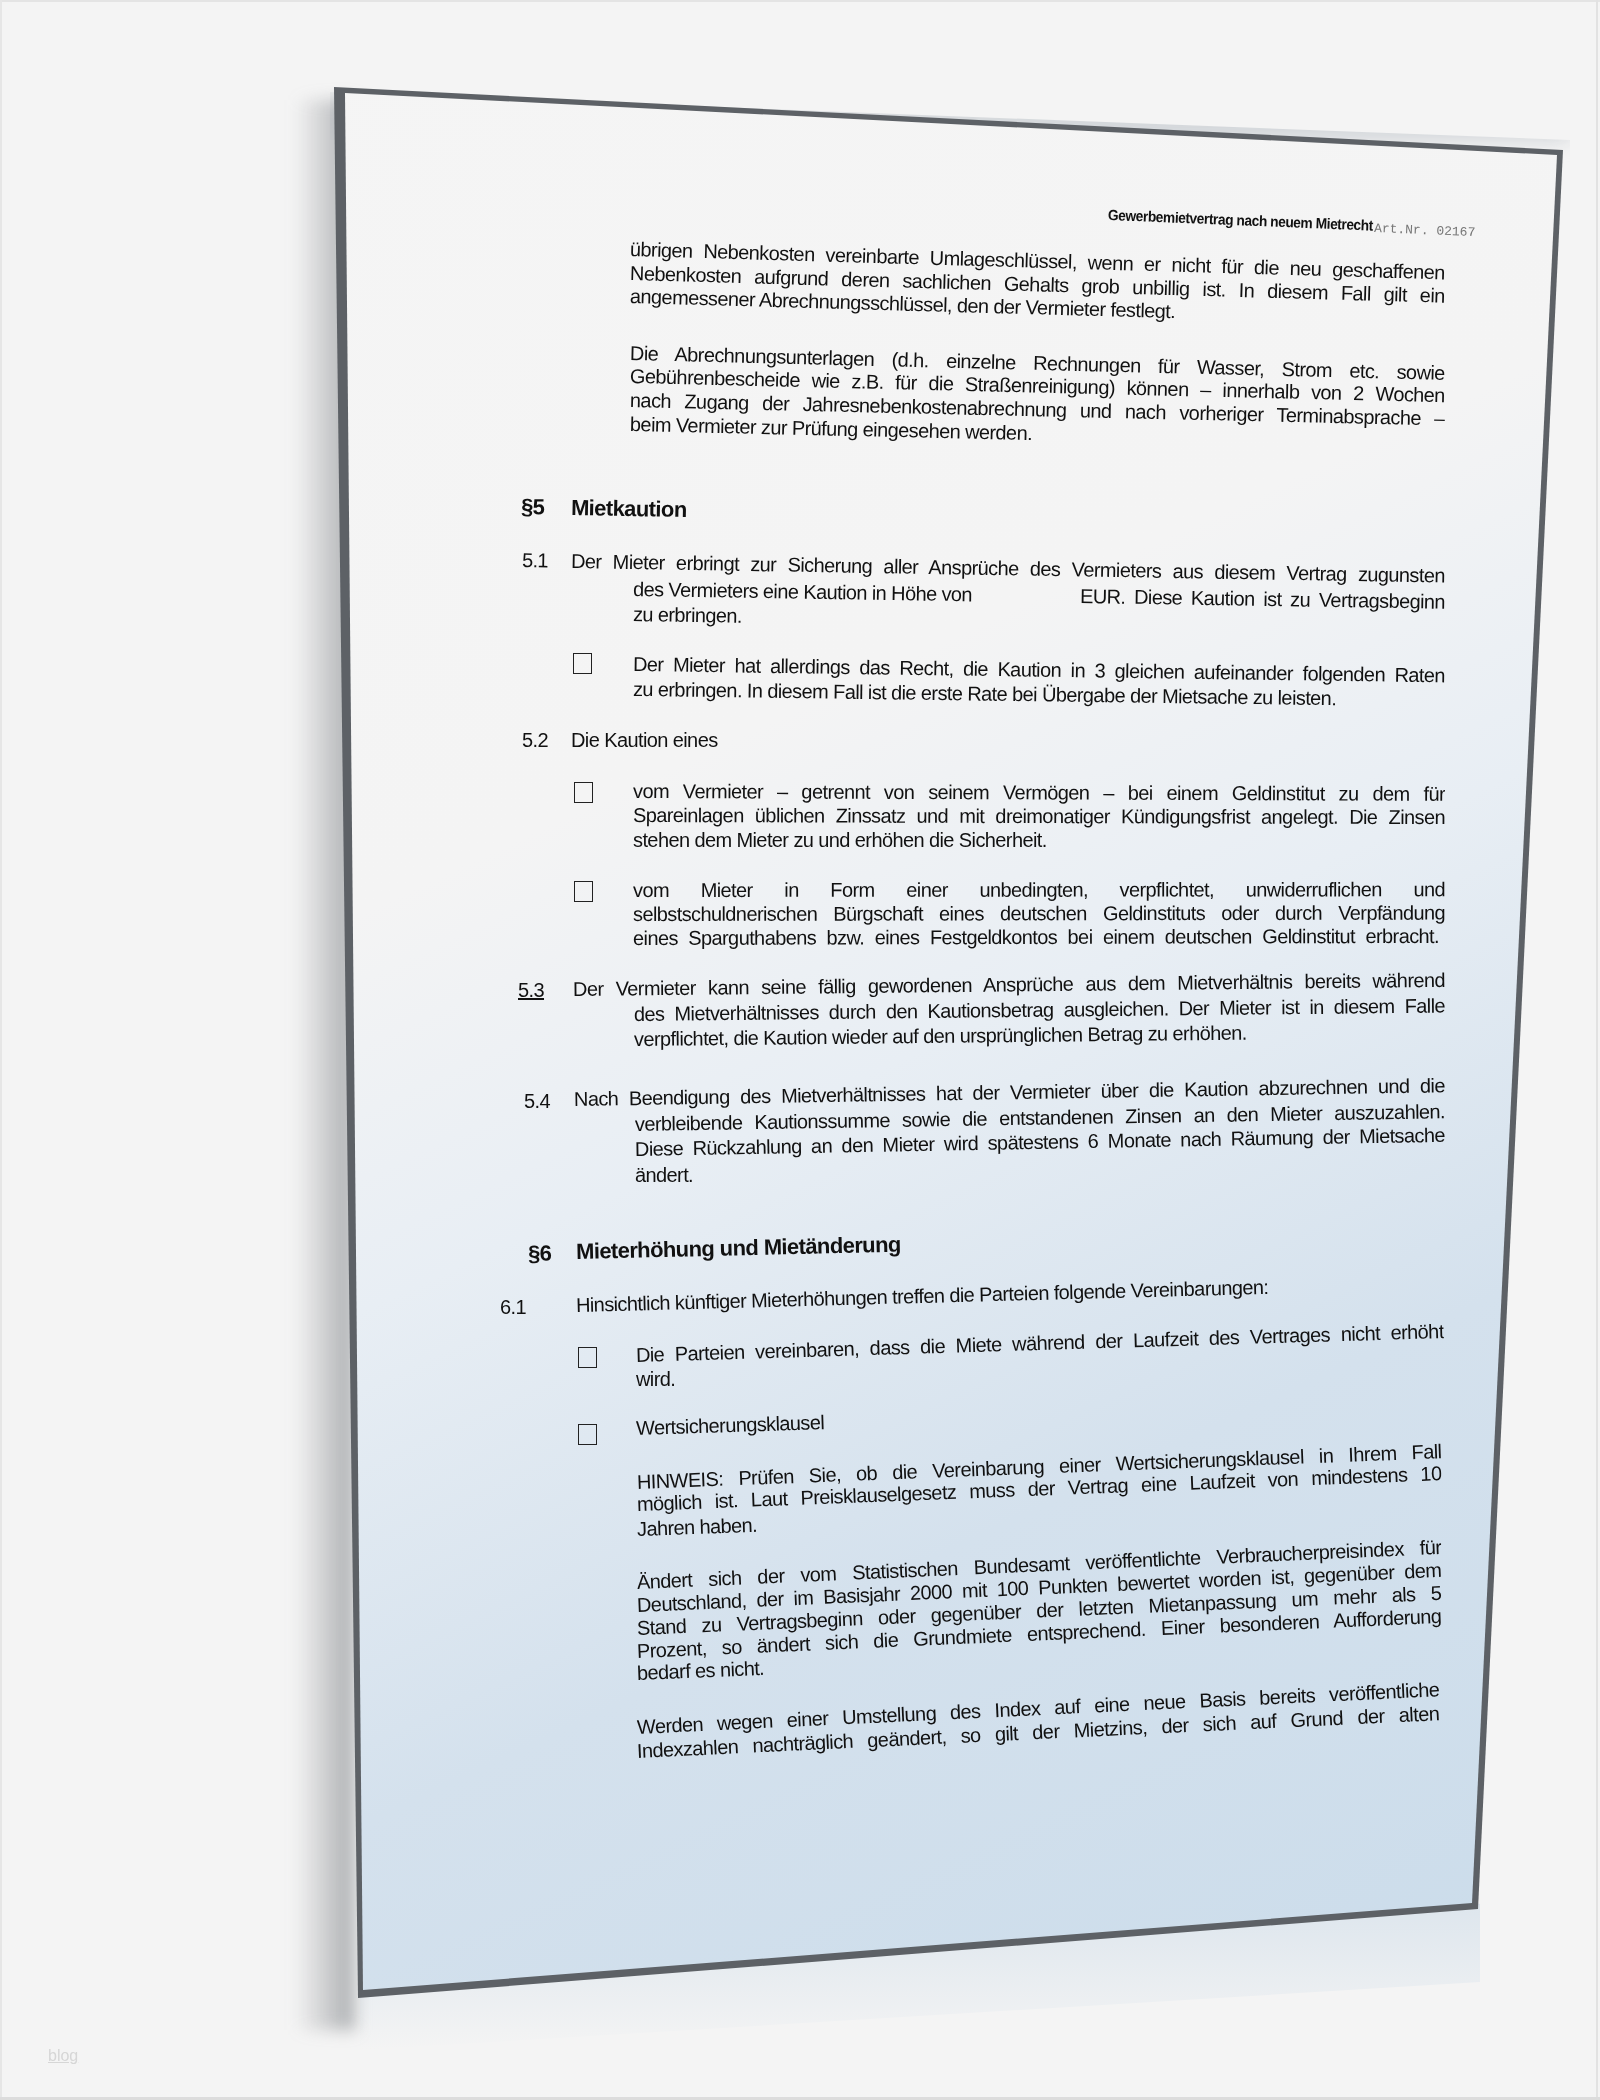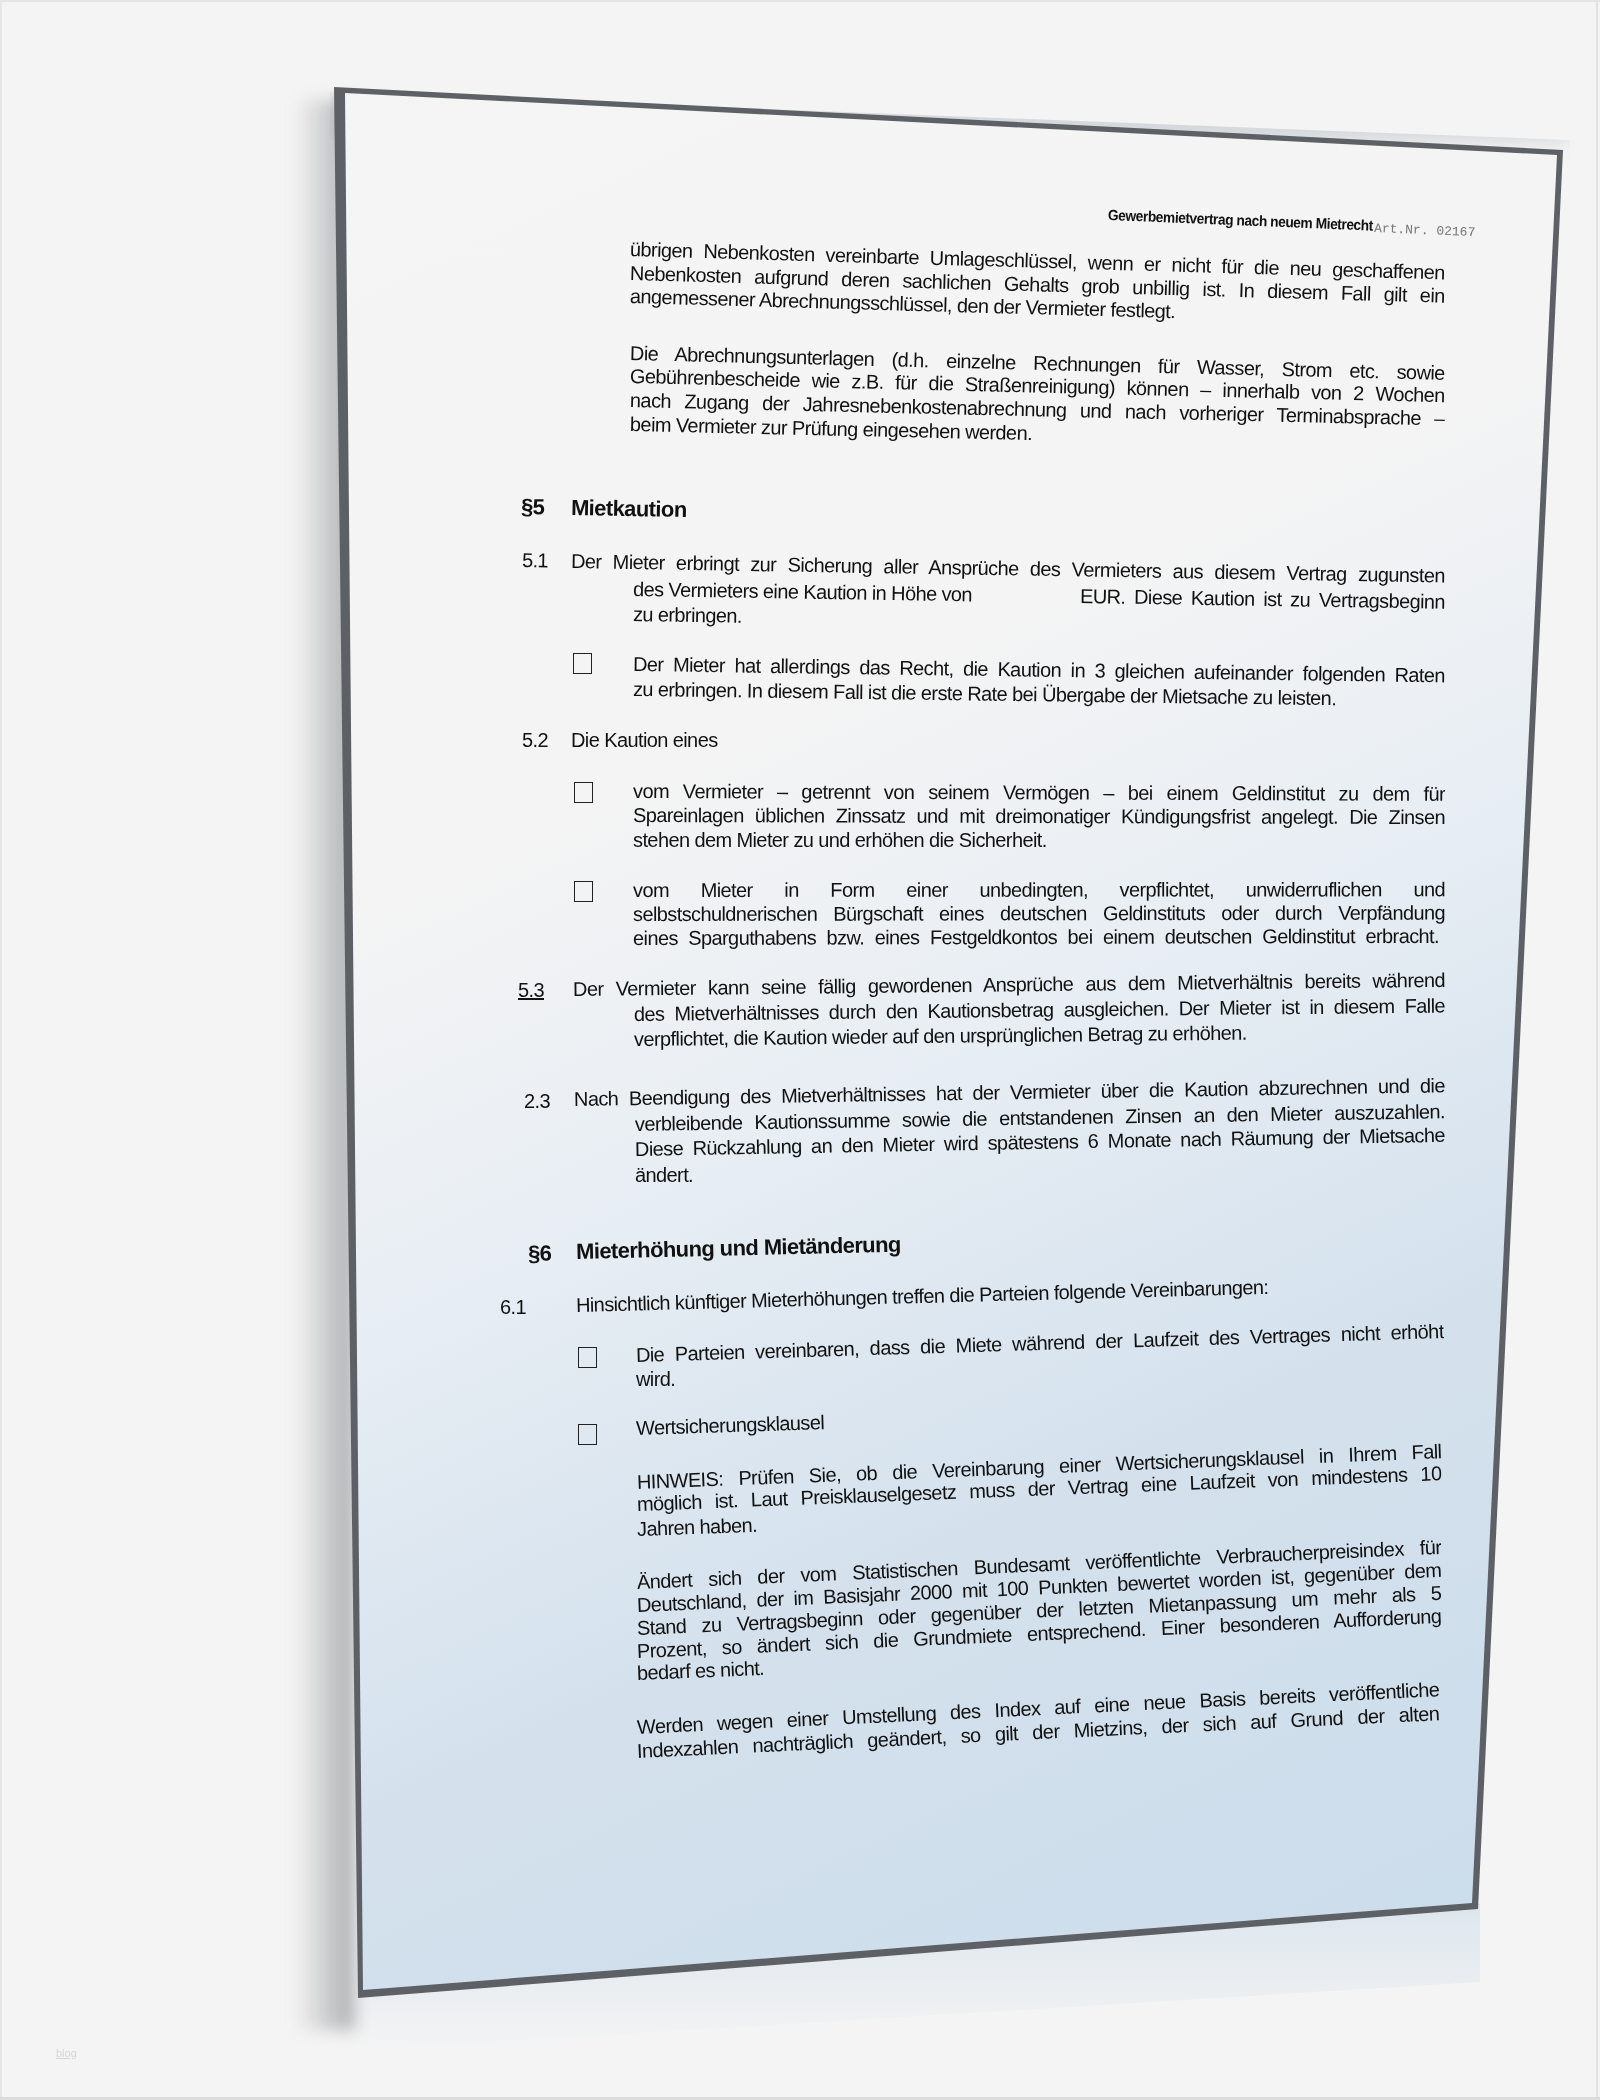--- a/index.html
+++ b/index.html
@@ -48,21 +48,21 @@
   }
   .just { text-align: justify; text-align-last: justify; white-space: normal; overflow: hidden; height: 23px; }
   .cond { font-stretch: condensed; letter-spacing: -0.6px; }
   .hdr { font-weight: bold; font-size: 15px; letter-spacing: -0.5px; }
   .art { font-family: "Liberation Mono", monospace; font-size: 13px; color: #777; }
   .sec { font-weight: bold; font-size: 22px; }
   .num { font-size: 20px; }
   .cb {
     position: absolute; width: 17px; height: 19px; border: 1.6px solid #222; background: transparent;
   }
-  .watermark { position: absolute; left: 56px; top: 2047px; font-size: 11px; color: #d6d6d6; text-decoration: underline; }
+  .watermark { position: absolute; left: 48px; top: 2047px; font-size: 16px; color: #d6d6d6; text-decoration: underline; }
 </style>
 </head>
 <body>
 
 <div class="frame-top"></div>
 <div class="frame-left"></div>
 <div class="frame-right"></div>
 <div class="frame-bottom"></div>
 
 <div class="shadow-left"></div>
@@ -114,21 +114,21 @@
     <div class="cb" style="left:574px; top:881px;"></div>
     <div class="ln just cond" style="left:633px; top:879px; width:812px; transform: rotate(-0.05deg);">vom Mieter in Form einer unbedingten, verpflichtet, unwiderruflichen und</div>
     <div class="ln just cond" style="left:633px; top:903px; width:812px; transform: rotate(-0.1deg);">selbstschuldnerischen Bürgschaft eines deutschen Geldinstituts oder durch Verpfändung</div>
     <div class="ln just cond" style="left:633px; top:927px; width:806px; transform: rotate(-0.15deg);">eines Sparguthabens bzw. eines Festgeldkontos bei einem deutschen Geldinstitut erbracht.</div>
 
     <div class="ln num cond" style="left:518px; top:979px;text-decoration:underline;">5.3</div>
     <div class="ln just cond" style="left:573px; top:978px; width:872px; transform: rotate(-0.6deg);">Der Vermieter kann seine fällig gewordenen Ansprüche aus dem Mietverhältnis bereits während</div>
     <div class="ln just cond" style="left:634px; top:1003px; width:811px; transform: rotate(-0.6deg);">des Mietverhältnisses durch den Kautionsbetrag ausgleichen. Der Mieter ist in diesem Falle</div>
     <div class="ln cond" style="left:634px; top:1028px; transform: rotate(-0.6deg);">verpflichtet, die Kaution wieder auf den ursprünglichen Betrag zu erhöhen.</div>
 
-    <div class="ln num cond" style="left:524px; top:1090px;">2.3</div>
+    <div class="ln num cond" style="left:524px; top:1090px;">5.4</div>
     <div class="ln just cond" style="left:574px; top:1088px; width:871px; transform: rotate(-0.9deg);">Nach Beendigung des Mietverhältnisses hat der Vermieter über die Kaution abzurechnen und die</div>
     <div class="ln just cond" style="left:635px; top:1113px; width:810px; transform: rotate(-0.9deg);">verbleibende Kautionssumme sowie die entstandenen Zinsen an den Mieter auszuzahlen.</div>
     <div class="ln just cond" style="left:635px; top:1138px; width:810px; transform: rotate(-1deg);">Diese Rückzahlung an den Mieter wird spätestens 6 Monate nach Räumung der Mietsache</div>
     <div class="ln cond" style="left:635px; top:1164px;">ändert.</div>
   </div>
 
   <div>
     <div class="ln sec cond" style="left:528px; top:1243px; transform: rotate(-1.2deg);">§6</div>
     <div class="ln sec cond" style="left:576px; top:1241px; transform: rotate(-1.3deg);">Mieterhöhung und Mietänderung</div>
 

